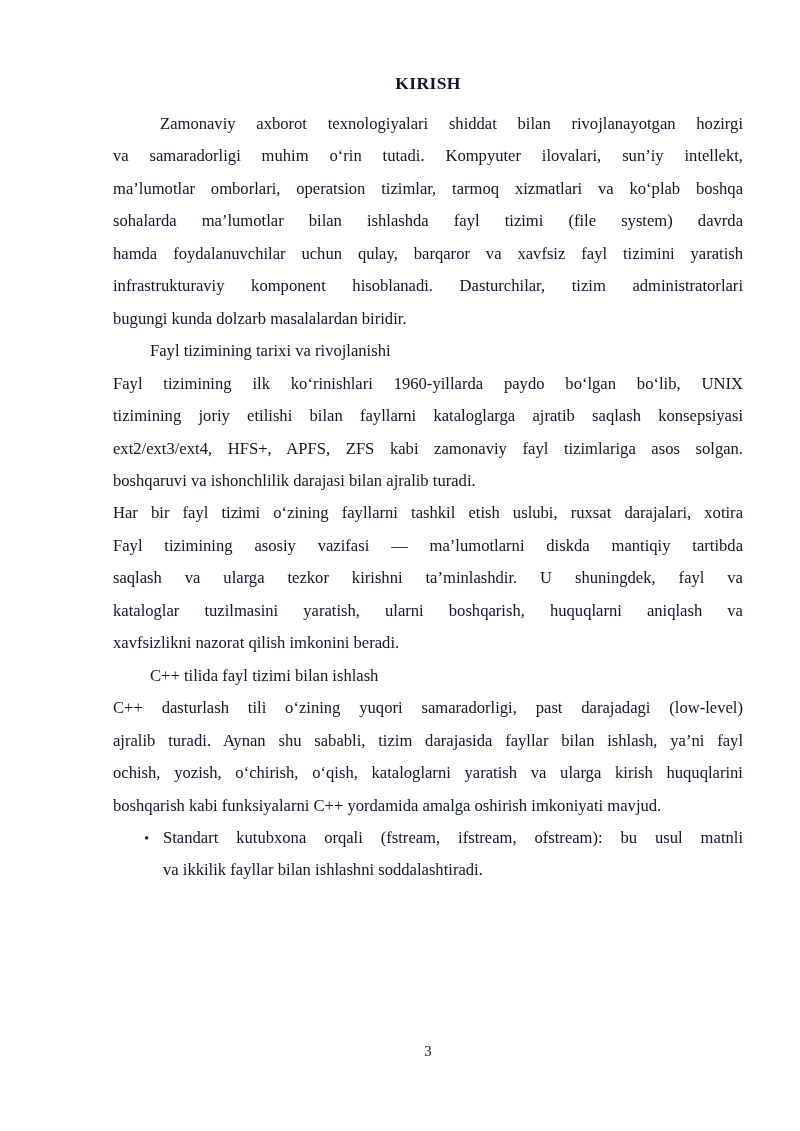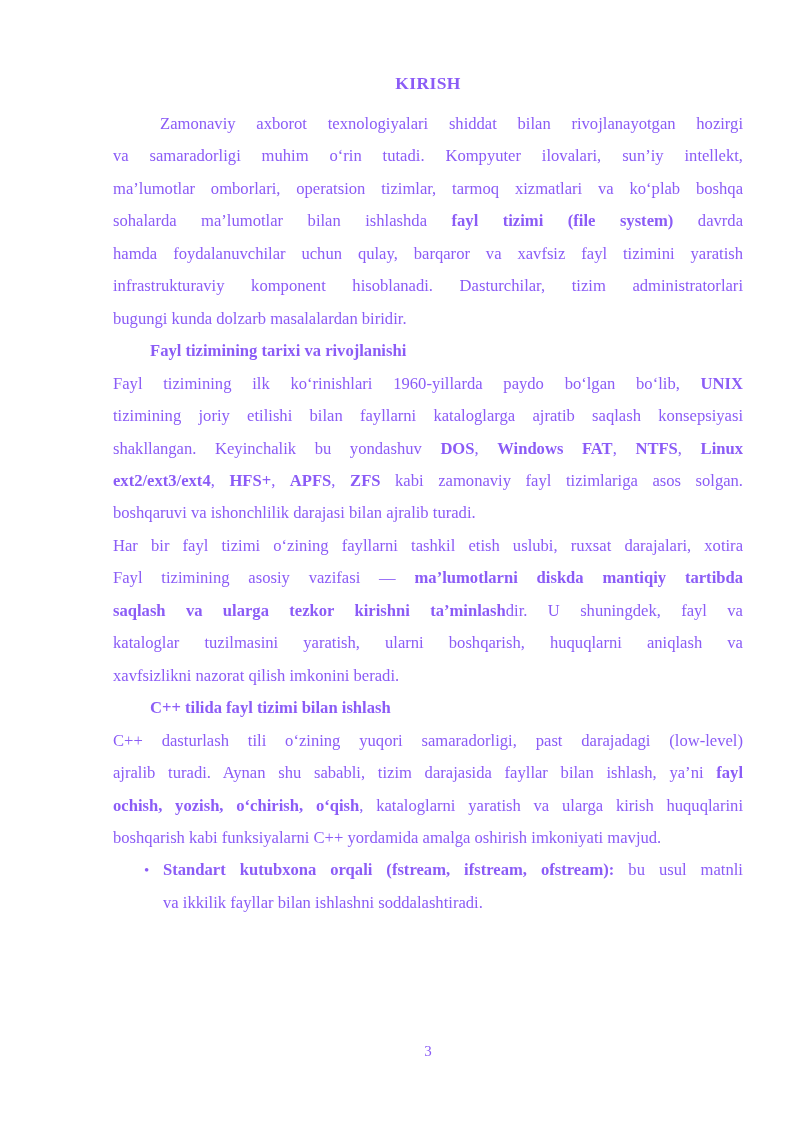--- a/index.html
+++ b/index.html
@@ -1,29 +1,29 @@
 <!DOCTYPE html>
 <html><head>
 <meta charset="utf-8">
 <style>
   html,body{margin:0;padding:0;background:#ffffff;}
   .page{
     position:relative;width:778px;height:1131px;background:#ffffff;overflow:hidden;
-    font-family:"Liberation Serif","DejaVu Serif",serif;color:#8b5cf6;
+    font-family:"Liberation Serif","DejaVu Serif",serif;color:#0f172a;
   }
   .content{position:absolute;left:113px;top:66px;width:630px;}
   .title{
     font-weight:700;text-align:center;font-size:17.5px;line-height:34px;
     margin-bottom:8px;letter-spacing:.4px;
   }
   .line{font-size:16.6px;line-height:32.45px;text-align:justify;}
   .line.j{text-align-last:justify;}
   .line.indent{text-indent:47px;}
   .line.heading{font-weight:700;text-indent:37px;text-align:center;text-align-last:left;}
-  .b{font-weight:700;}
+  .b{font-weight:400;}
   .line.bullet{padding-left:50px;position:relative;}
   .dot{position:absolute;left:31px;top:0;font-size:15px;}
   .pagenum{
     position:absolute;left:113px;width:630px;top:1036px;text-align:center;
     font-size:15px;line-height:30px;
   }
 </style>
 </head>
 <body>
 
@@ -34,21 +34,20 @@
         <div class="line j indent"><span>Zamonaviy axborot texnologiyalari shiddat bilan rivojlanayotgan hozirgi</span></div>
         <div class="line j"><span>va samaradorligi muhim o‘rin tutadi. Kompyuter ilovalari, sun’iy intellekt,</span></div>
         <div class="line j"><span>ma’lumotlar omborlari, operatsion tizimlar, tarmoq xizmatlari va ko‘plab boshqa</span></div>
         <div class="line j"><span>sohalarda ma’lumotlar bilan ishlashda </span><span class="b">fayl tizimi (file system)</span><span> davrda</span></div>
         <div class="line j"><span>hamda foydalanuvchilar uchun qulay, barqaror va xavfsiz fayl tizimini yaratish</span></div>
         <div class="line j"><span>infrastrukturaviy komponent hisoblanadi. Dasturchilar, tizim administratorlari</span></div>
         <div class="line"><span>bugungi kunda dolzarb masalalardan biridir.</span></div>
         <div class="line heading"><span class="b">Fayl tizimining tarixi va rivojlanishi</span></div>
         <div class="line j"><span>Fayl tizimining ilk ko‘rinishlari 1960-yillarda paydo bo‘lgan bo‘lib, </span><span class="b">UNIX</span></div>
         <div class="line j"><span>tizimining joriy etilishi bilan fayllarni kataloglarga ajratib saqlash konsepsiyasi</span></div>
-        <div class="line j"><span>shakllangan. Keyinchalik bu yondashuv </span><span class="b">DOS</span><span>, </span><span class="b">Windows FAT</span><span>, </span><span class="b">NTFS</span><span>, </span><span class="b">Linux</span></div>
         <div class="line j"><span class="b">ext2/ext3/ext4</span><span>, </span><span class="b">HFS+</span><span>, </span><span class="b">APFS</span><span>, </span><span class="b">ZFS</span><span> kabi zamonaviy fayl tizimlariga asos solgan.</span></div>
         <div class="line"><span>boshqaruvi va ishonchlilik darajasi bilan ajralib turadi.</span></div>
         <div class="line j"><span>Har bir fayl tizimi o‘zining fayllarni tashkil etish uslubi, ruxsat darajalari, xotira</span></div>
         <div class="line j"><span>Fayl tizimining asosiy vazifasi — </span><span class="b">ma’lumotlarni diskda mantiqiy tartibda</span></div>
         <div class="line j"><span class="b">saqlash va ularga tezkor kirishni ta’minlash</span><span>dir. U shuningdek, fayl va</span></div>
         <div class="line j"><span>kataloglar tuzilmasini yaratish, ularni boshqarish, huquqlarni aniqlash va</span></div>
         <div class="line"><span>xavfsizlikni nazorat qilish imkonini beradi.</span></div>
         <div class="line heading"><span class="b">C++ tilida fayl tizimi bilan ishlash</span></div>
         <div class="line j"><span>C++ dasturlash tili o‘zining yuqori samaradorligi, past darajadagi (low-level)</span></div>
         <div class="line j"><span>ajralib turadi. Aynan shu sababli, tizim darajasida fayllar bilan ishlash, ya’ni </span><span class="b">fayl</span></div>

